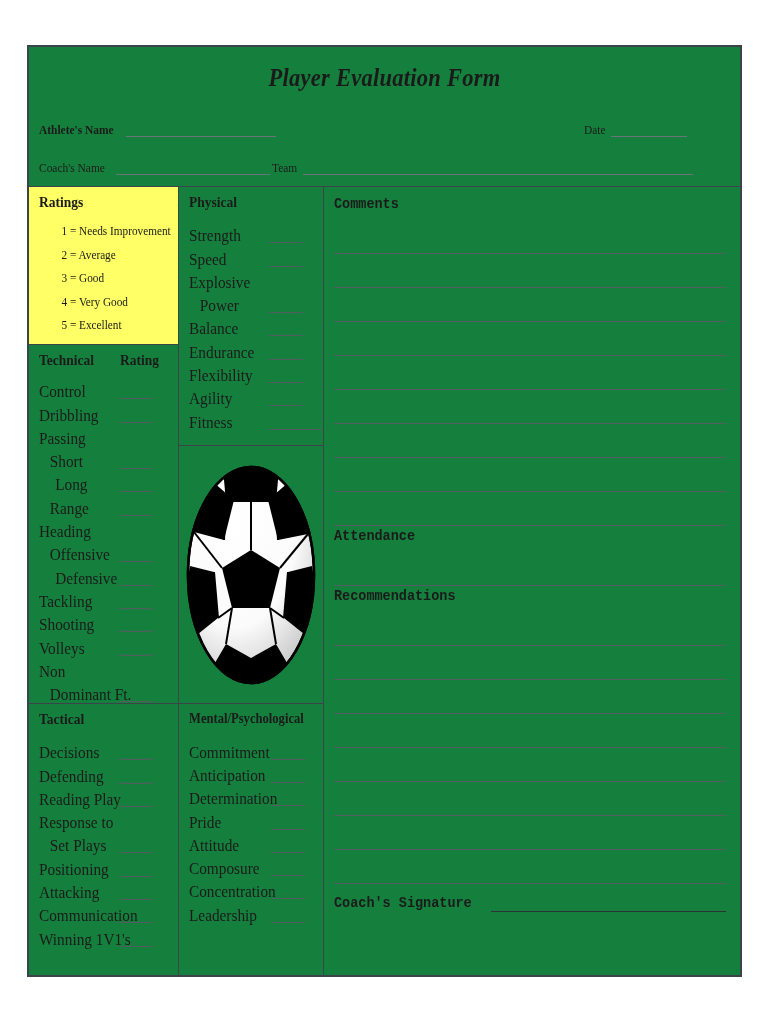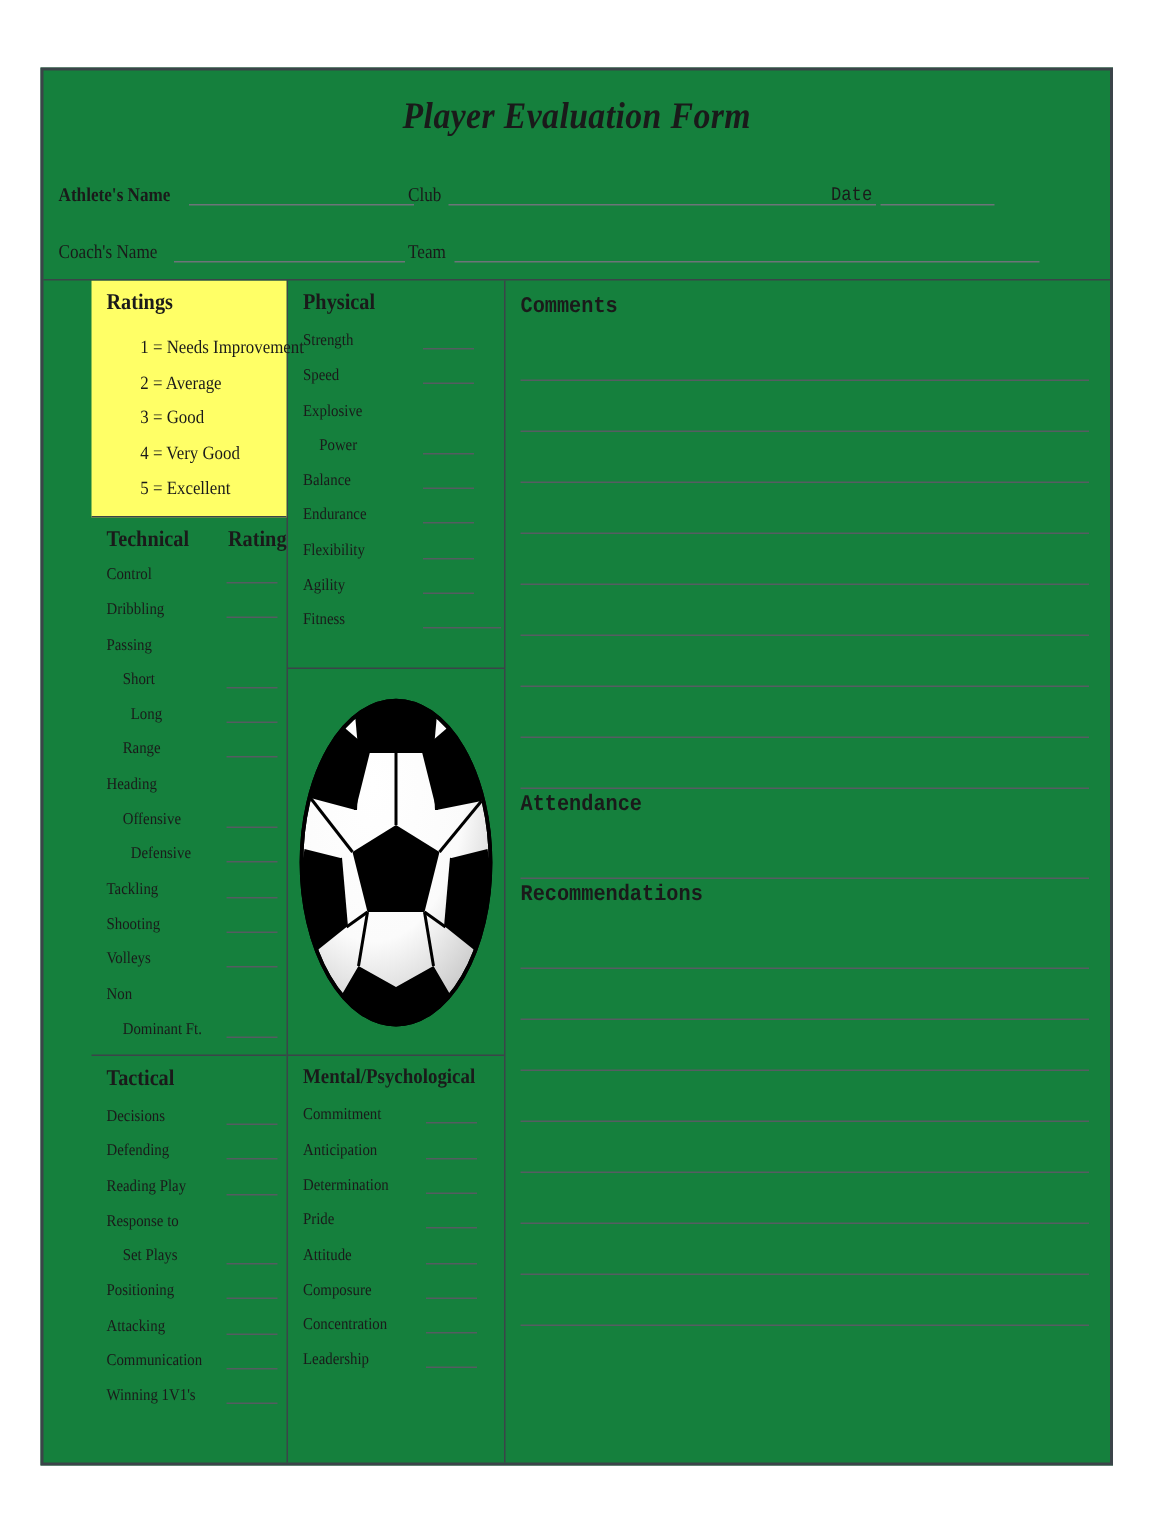--- a/index.html
+++ b/index.html
@@ -80,24 +80,23 @@
     height: 13px;
   }
 
   
   #body-grid {
     display: flex;
     height: 788px;
     box-sizing: border-box;
   }
   #col-left {
-    width: 163px;
+    width: 150px;
     border-right: 1.5px solid #3b4449;
     box-sizing: border-box;
-    padding-left: 32px;
   }
   #col-mid {
     width: 145px;
     border-right: 1.5px solid #3b4449;
     box-sizing: border-box;
     display: flex;
     flex-direction: column;
   }
   #col-right {
     flex: 1;
@@ -130,22 +129,23 @@
     line-height: 23.5px;
     padding-left: 25px;
     transform: scaleX(0.9);
     transform-origin: left center;
     white-space: nowrap;
   }
 
   
   .skill-row {
     display: flex;
+    align-items: flex-end;
     height: 23.3px;
-    font-size: 11px;
+    font-size: 17px;
   }
   .skill-name {
     width: 78px;
     line-height: 15px;
     transform: scaleX(0.9);
     transform-origin: left bottom;
     white-space: nowrap;
   }
   .skill-name.indent  { padding-left: 12px; width: 66px; }
   .skill-name.indent2 { padding-left: 18px; width: 60px; }
@@ -238,25 +238,21 @@
   <div id="form-frame">
 
     <div id="header-block">
       <div id="form-title">Player Evaluation Form</div>
 
       <div class="id-row row1">
         <div class="id-field" style="left:10px;font-weight:bold;">
           <span class="id-label">Athlete's Name</span>
           <span class="id-rule" style="width:150px;"></span>
         </div>
-        <div class="id-field" style="left:243px;">
-          <span class="id-label">Club</span>
-          <span class="id-rule" style="width:285px;"></span>
-        </div>
-        <div class="id-field" style="left:525px;font-family:Liberation Mono, monospace;">
+        <div class="id-field" style="left:555px;">
           <span class="id-label">Date</span>
           <span class="id-rule" style="width:76px;"></span>
         </div>
       </div>
 
       <div class="id-row row2">
         <div class="id-field" style="left:10px;">
           <span class="id-label">Coach's Name</span>
           <span class="id-rule" style="width:154px;"></span>
         </div>
@@ -555,18 +551,22 @@
               <div class="rc-rule"></div>
               <div class="rc-rule"></div>
               <div class="rc-rule"></div>
               <div class="rc-rule"></div>
               <div class="rc-rule"></div>
               <div class="rc-rule"></div>
               <div class="rc-rule"></div>
               <div class="rc-rule"></div>
             </div>
 
+          <div id="sig-row">
+            <span id="sig-label">Coach's Signature</span>
+            <span id="sig-rule"></span>
+          </div>
         </div>
       </div>
 
     </div>
   </div>
 </div>
 
 </body></html>

